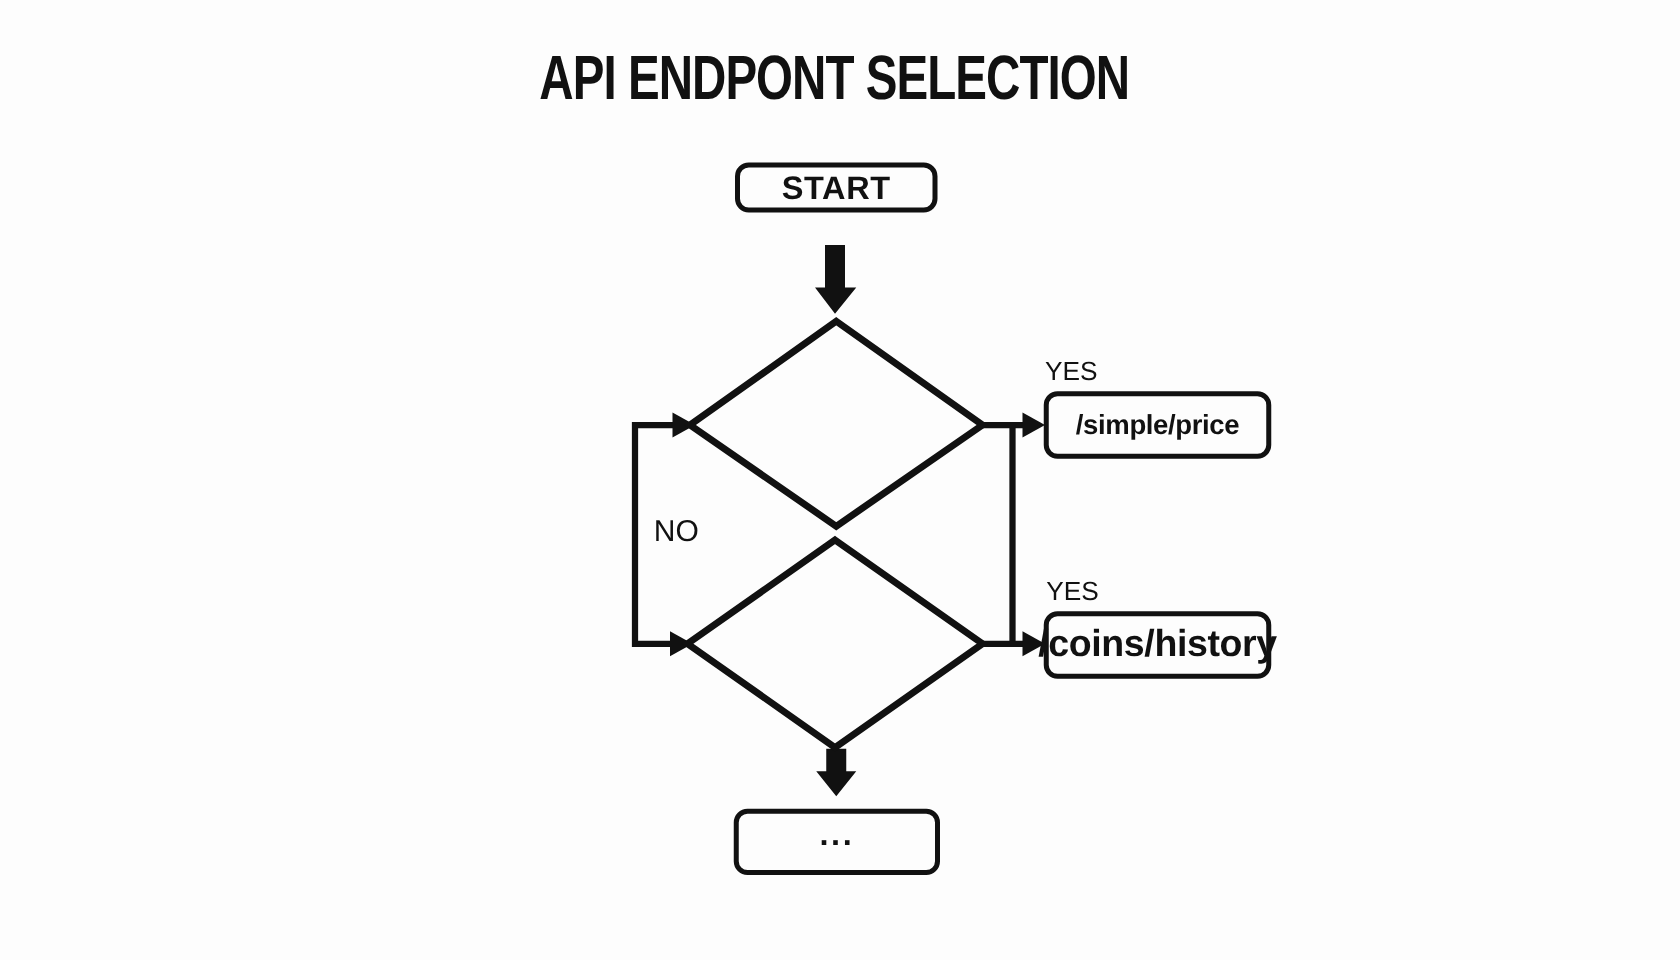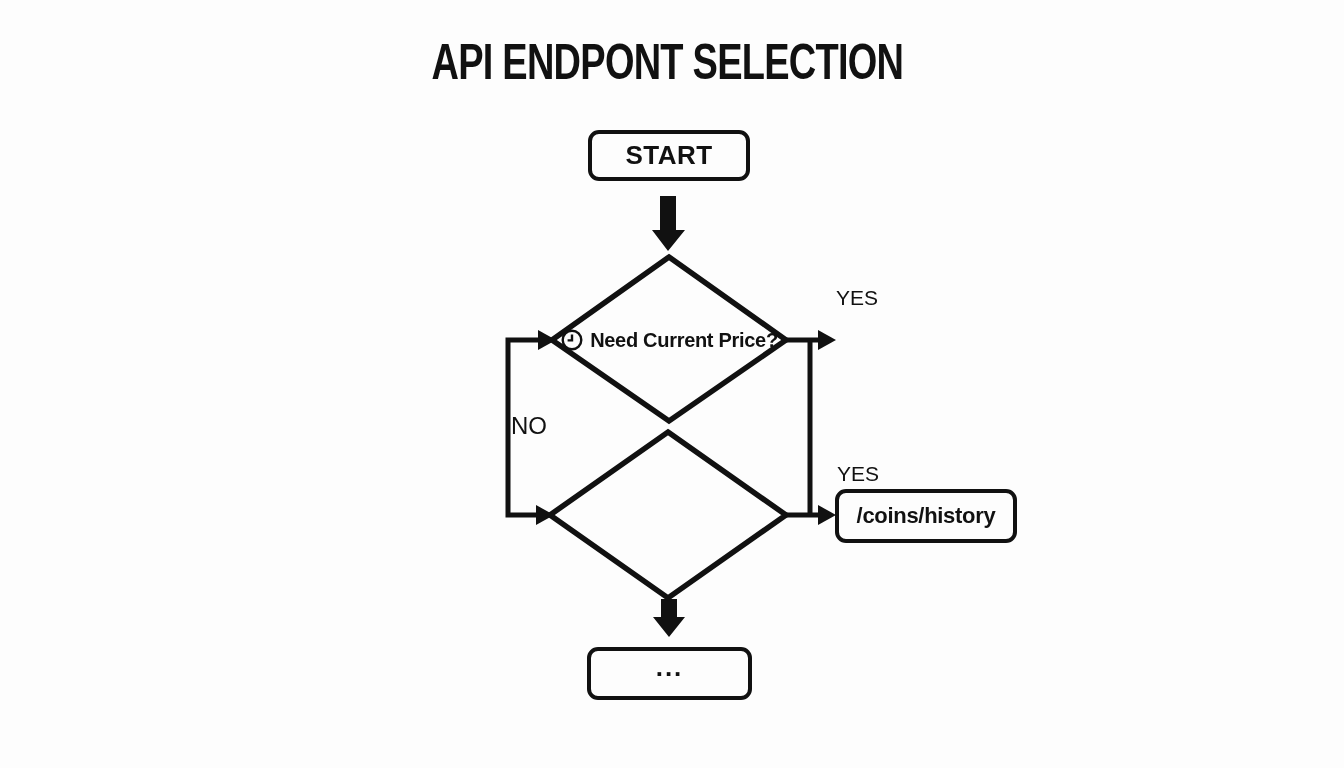--- a/index.html
+++ b/index.html
@@ -14,43 +14,43 @@
   .line   { stroke:var(--ink); stroke-width:5; fill:none; }
   .thin   { stroke:var(--ink); stroke-width:2.4; fill:none; }
   .fillink{ fill:var(--ink); stroke:none; }
   .diamond{ fill:var(--bg); stroke:var(--ink); stroke-width:5.5; stroke-linejoin:miter; }
 
   .node {
     position:absolute; display:flex; align-items:center; justify-content:center;
     background:var(--bg); border:4px solid var(--ink); border-radius:11px;
     font-weight:bold; white-space:nowrap;
   }
-  #start-box      { left:588px; top:130px; width:162px; height:51px; font-size:26px; letter-spacing:.5px; }
+  #start-box      { left:588px; top:130px; width:162px; height:40px; font-size:26px; letter-spacing:.5px; }
   #endpoint-box-1 { left:835px; top:313px; width:182px; height:54px; font-size:22px; letter-spacing:-.3px; }
-  #endpoint-box-2 { left:835px; top:489px; width:182px; height:54px; font-size:22px; letter-spacing:-.3px; }
+  #endpoint-box-2 { left:835px; top:489px; width:182px; height:54px; font-size:30px; letter-spacing:-.3px; }
   #end-box        { left:587px; top:647px; width:165px; height:53px; font-size:26px; }
   #end-box .dots  { transform:translateY(-6px); letter-spacing:2px; }
 
   .title-wrap { position:absolute; left:-5px; top:33px; width:1344px; display:flex; justify-content:center; }
   .title {
     font-size:50px; font-weight:bold; letter-spacing:-1px; white-space:nowrap;
     transform:scaleX(.76); transform-origin:center;
   }
 
   .diamond-label {
     position:absolute; display:flex; align-items:center; justify-content:center;
     gap:6px; font-weight:bold; font-size:20px; letter-spacing:-.3px; white-space:nowrap;
   }
   #decision1-label { left:552px; top:320px; width:234px; height:40px; }
   #decision2-label { left:550px; top:495px; width:236px; height:40px; }
 
   .branch-label { position:absolute; font-weight:normal; line-height:1; }
   #yes-label-1 { left:836px; top:287px; font-size:21px; }
   #yes-label-2 { left:837px; top:463px; font-size:21px; }
-  #no-label    { left:511px; top:414px; font-size:24px; }
+  #no-label    { left:523px; top:414px; font-size:24px; }
 
   .icon { flex:0 0 auto; display:block; }
 </style>
 </head>
 <body>
 
 <div class="stage">
 
   <div class="title-wrap">
     <div class="title">API ENDPONT SELECTION</div>
@@ -75,29 +75,25 @@
     <polygon class="fillink" points="818,505 818,525 836,515"></polygon>
 
     <polygon class="diamond" points="669,257 786,340 669,421 552,340"></polygon>
     <polygon class="diamond" points="668,432 786,515 668,598 550,515"></polygon>
   </svg>
 
   <div class="node" id="start-box">
     <span>START</span>
   </div>
 
-  <div class="diamond-label" id="decision1-label">
-    <svg class="icon" width="24" height="24" viewBox="0 0 24 24">
-      <circle class="thin" cx="12" cy="12" r="9.3"></circle>
-      <path class="thin" d="M12 6.6 V12.4 H7.6"></path>
-    </svg>
-    <span>Need Current Price?</span>
-  </div>
 
   <div class="branch-label" id="yes-label-1">YES</div>
+  <div class="node" id="endpoint-box-1">
+    <span>/simple/price</span>
+  </div>
 
   <div class="branch-label" id="no-label">NO</div>
 
 
   <div class="branch-label" id="yes-label-2">YES</div>
   <div class="node" id="endpoint-box-2">
     <span>/coins/history</span>
   </div>
 
   <div class="node" id="end-box">

